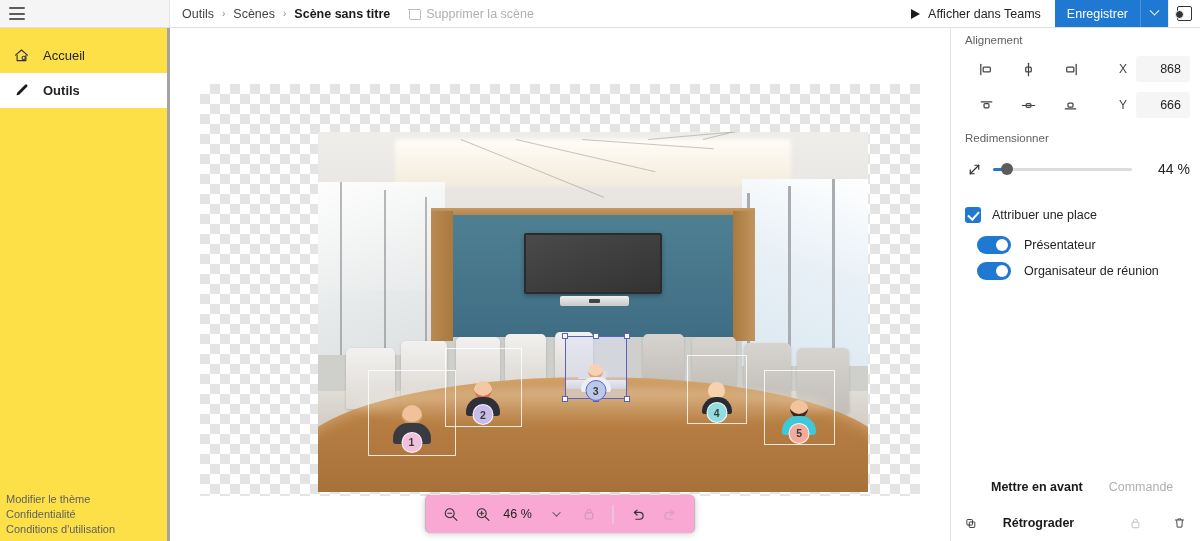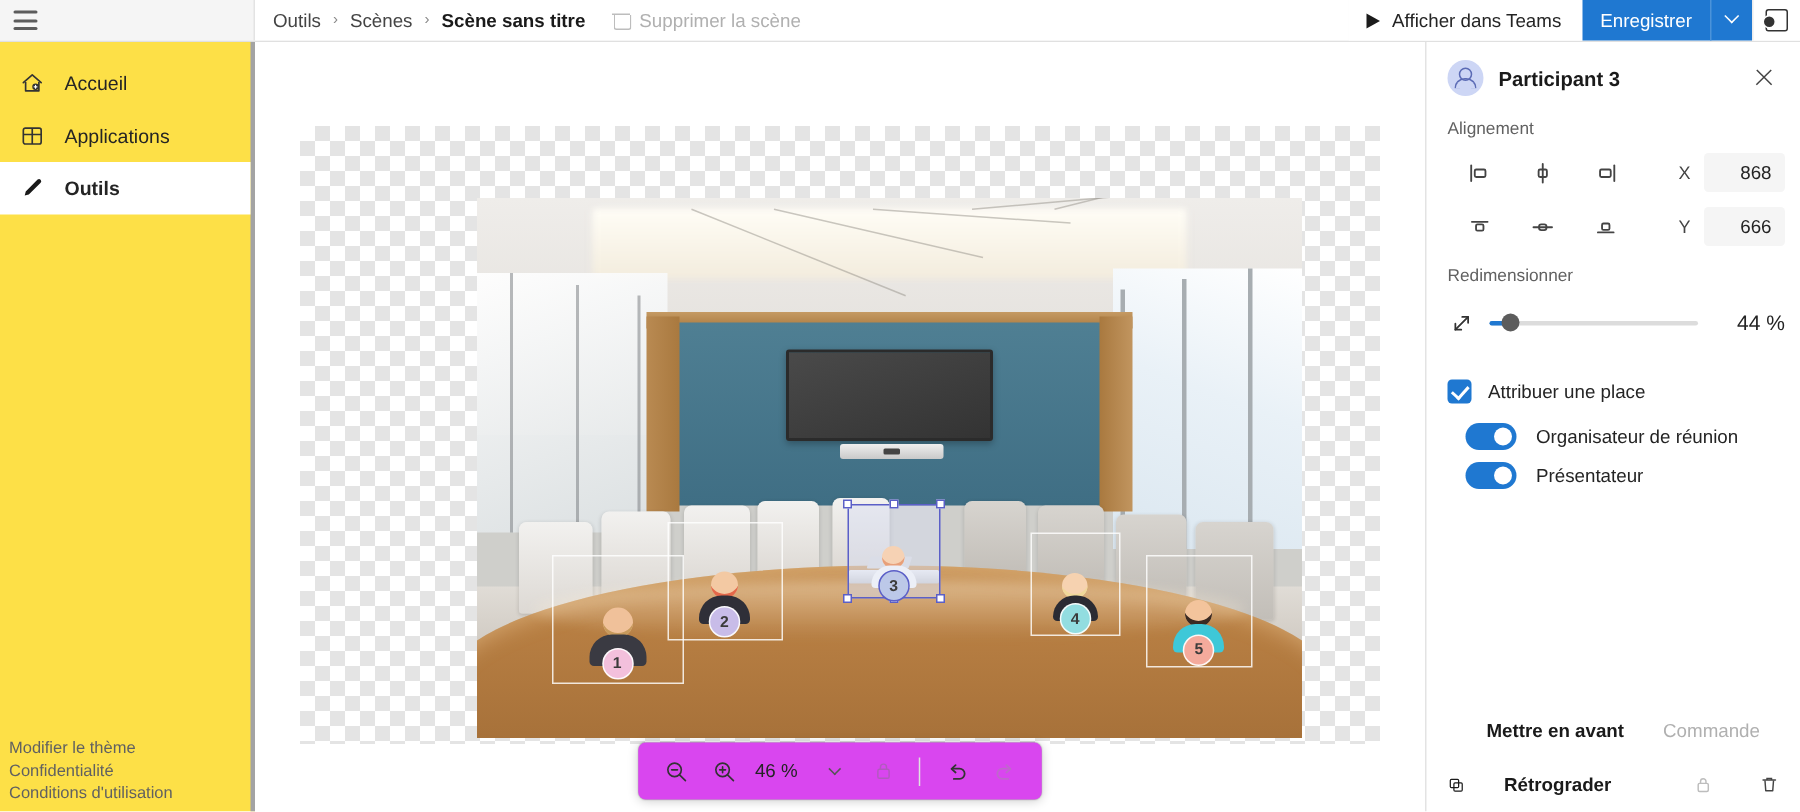--- a/index.html
+++ b/index.html
@@ -171,21 +171,21 @@
   }
   .sel-box { position: absolute; inset: -1px; border: 1.6px solid #5b5fc7; background: rgba(214,221,245,.45); }
   .sel-h { position: absolute; width: 6px; height: 6px; background: #fff; border: 1.5px solid #5b5fc7; }
   .sel-h.tl { left: -4px; top: -4px; } .sel-h.tr { right: -4px; top: -4px; }
   .sel-h.bl { left: -4px; bottom: -4px; } .sel-h.br { right: -4px; bottom: -4px; }
   .sel-h.tc { left: 50%; margin-left: -3px; top: -4px; } .sel-h.bc { left: 50%; margin-left: -3px; bottom: -4px; }
 
   
   .zoombar {
     position: absolute; left: 50%; transform: translateX(-50%); bottom: 8px;
-    height: 38px; background: #d946ef; border-radius: 5px;
+    height: 38px; background: #f9a8d4; border-radius: 5px;
     box-shadow: 0 1px 7px rgba(0,0,0,.2), 0 0 1px rgba(0,0,0,.25);
     display: flex; align-items: center; padding: 0 10px; gap: 2px; z-index: 5;
   }
   .zb-btn { width: 30px; height: 30px; display: flex; align-items: center; justify-content: center;
     background: none; border: none; cursor: pointer; border-radius: 3px; }
   .zb-btn.disabled { cursor: default; opacity: .4; }
   .zb-level { font-size: 12.5px; color: #242424; padding: 0 6px 0 2px; min-width: 40px; text-align: center; }
   .zb-sep { width: 1px; height: 19px; background: #e0e0e0; margin: 0 7px; }
   .zb-caret { width: 6px; height: 6px; border-right: 1.4px solid #555; border-bottom: 1.4px solid #555; transform: rotate(45deg) translate(-1px,-1px); }
 
@@ -293,27 +293,20 @@
       <div class="nav-item">
         <svg class="nav-ic" viewBox="0 0 20 20">
           <path d="M3 9.5 10 3.5l7 6" fill="none" stroke="#333" stroke-width="1.3" stroke-linecap="round" stroke-linejoin="round"></path>
           <path d="M4.8 9v7h10.4V9" fill="none" stroke="#333" stroke-width="1.3" stroke-linejoin="round"></path>
           <circle cx="12.6" cy="12.8" r="2.6" fill="#333"></circle>
           <path d="M11.5 12.8h2.2M12.6 11.7v2.2" stroke="#fff" stroke-width="0.9" stroke-linecap="round"></path>
         </svg>
         <span>Accueil</span>
       </div>
 
-      <div class="nav-item">
-        <svg class="nav-ic" viewBox="0 0 20 20">
-          <rect x="3" y="4" width="14" height="12.5" rx="1.6" fill="none" stroke="#333" stroke-width="1.3"></rect>
-          <path d="M10 4v12.5M3 9h14" stroke="#333" stroke-width="1.3"></path>
-        </svg>
-        <span>Applications</span>
-      </div>
 
       <div class="nav-item active">
         <svg class="nav-ic" viewBox="0 0 20 20">
           <path d="M14.2 3.2a1.7 1.7 0 0 1 2.4 2.4L7.3 14.9l-3.2.8.8-3.2z" fill="#1a1a1a"></path>
         </svg>
         <span>Outils</span>
       </div>
 
       <div class="nav-foot">
         <a>Modifier le thème</a>
@@ -456,25 +449,20 @@
         <button class="zb-btn disabled">
           <svg width="17" height="17" viewBox="0 0 20 20">
             <path d="M13.6 7.6H8a4 4 0 0 0 0 8h4.5" fill="none" stroke="#999" stroke-width="1.4" stroke-linecap="round"></path>
             <path d="M11.1 4.8l3.2 2.9-3.2 2.9" fill="none" stroke="#999" stroke-width="1.4" stroke-linecap="round" stroke-linejoin="round"></path>
           </svg>
         </button>
       </div>
     </div>
 
     <div class="rightpanel">
-      <div class="rp-head">
-        <span class="rp-avatar"></span>
-        <span class="rp-title">Participant 3</span>
-        <button class="rp-close"></button>
-      </div>
 
       <div class="rp-sect-label">Alignement</div>
 
       <div class="align-row">
         <button class="align-btn">
           <svg width="19" height="19" viewBox="0 0 20 20">
             <path d="M4 4.5v11" stroke="#444" stroke-width="1.3" stroke-linecap="round"></path>
             <rect x="6.5" y="7.4" width="7.5" height="5.2" rx="1" fill="none" stroke="#444" stroke-width="1.3"></rect>
           </svg>
         </button>
@@ -538,25 +526,25 @@
         <span class="pct-val">44 %</span>
       </div>
 
       <div class="chk-row">
         <span class="chk"></span>
         <span class="chk-lbl">Attribuer une place</span>
       </div>
 
       <div class="tgl-row">
         <span class="tgl"></span>
-        <span class="tgl-lbl">Organisateur de réunion</span>
+        <span class="tgl-lbl">Présentateur</span>
       </div>
       <div class="tgl-row">
         <span class="tgl"></span>
-        <span class="tgl-lbl">Présentateur</span>
+        <span class="tgl-lbl">Organisateur de réunion</span>
       </div>
 
       <div class="rp-spacer"></div>
 
       <div class="rp-bottom">
         <div class="rp-brow">
           <svg width="17" height="17" viewBox="0 0 20 20">
             <rect x="3.2" y="3.2" width="9.5" height="9.5" rx="1.3" fill="#1a1a1a"></rect>
             <rect x="7.3" y="7.3" width="9.5" height="9.5" rx="1.3" fill="#1a1a1a" stroke="#fff" stroke-width="1.2"></rect>
           </svg>

